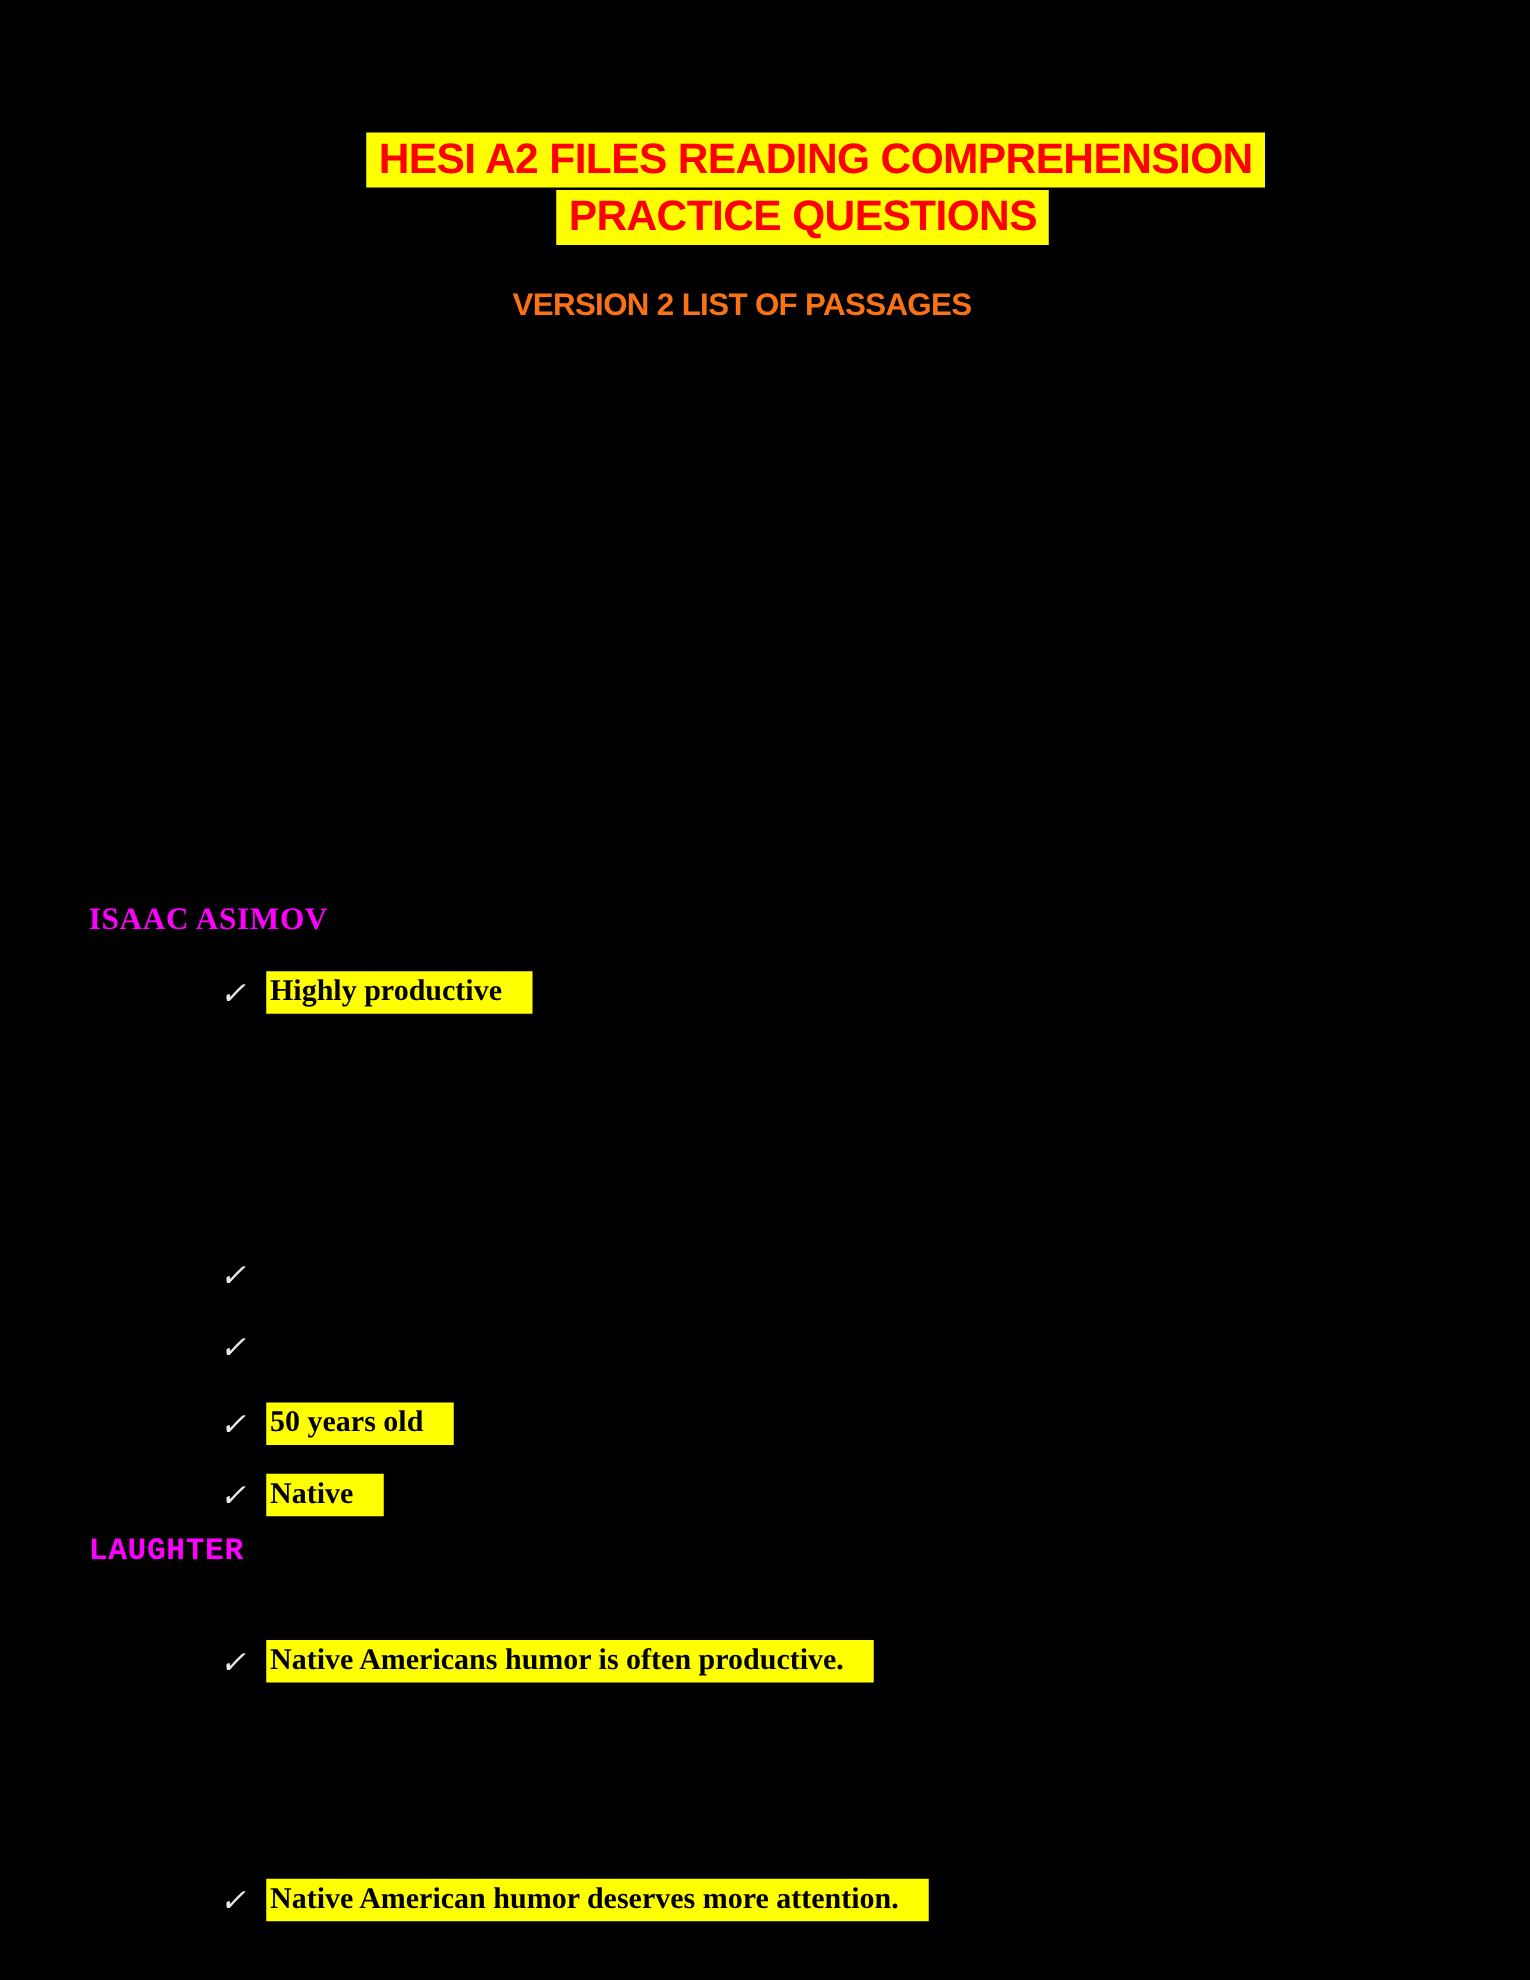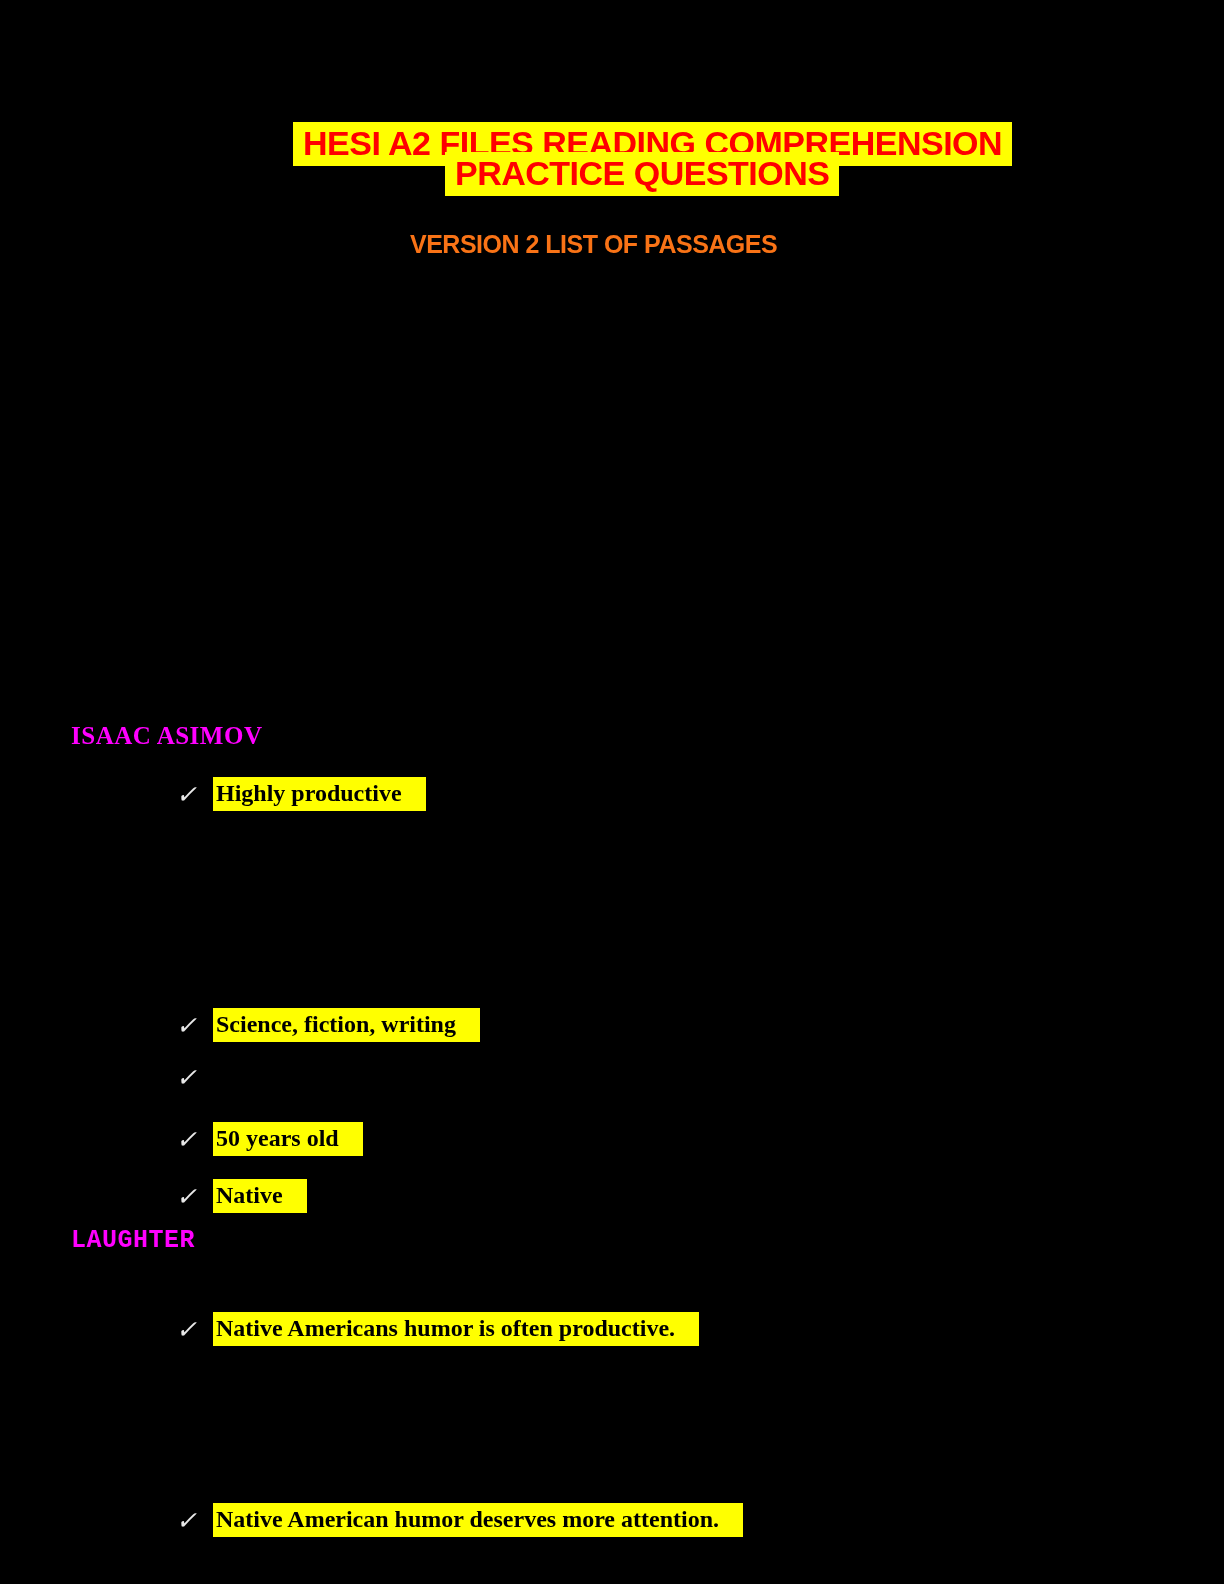--- a/index.html
+++ b/index.html
@@ -20,21 +20,21 @@
   .title-line {
     font-family: "Liberation Sans", sans-serif;
     font-weight: bold;
     font-size: 34px;
     letter-spacing: -0.5px;
     color: #FF0000;
     background: #FFFF00;
     padding: 4px 10px 6px 10px;
     line-height: 34px;
   }
-  .title-line1 { left: 293px; top: 122px; }
+  .title-line1 { left: 293px; top: 106px; }
   .title-line2 { left: 445px; top: 152px; }
 
   
   .subtitle {
     left: 410px; top: 230px;
     font-family: "Liberation Sans", sans-serif;
     font-weight: bold;
     font-size: 25px;
     color: #f97316;
     letter-spacing: -0.5px;
@@ -98,21 +98,20 @@
 <div class="abs subtitle">VERSION 2 LIST OF PASSAGES</div>
 
 <div class="abs section-heading heading-isaac">ISAAC ASIMOV</div>
 
 <div class="bullet b1">
   <span class="check">✓</span>
   <span class="hl">Highly productive</span>
 </div>
 <div class="bullet b2">
   <span class="check">✓</span>
-  <span class="hl">Science, fiction, writing</span>
 </div>
 <div class="bullet b3">
   <span class="check">✓</span>
 </div>
 <div class="bullet b4">
   <span class="check">✓</span>
   <span class="hl">50 years old</span>
 </div>
 <div class="bullet b5">
   <span class="check">✓</span>

